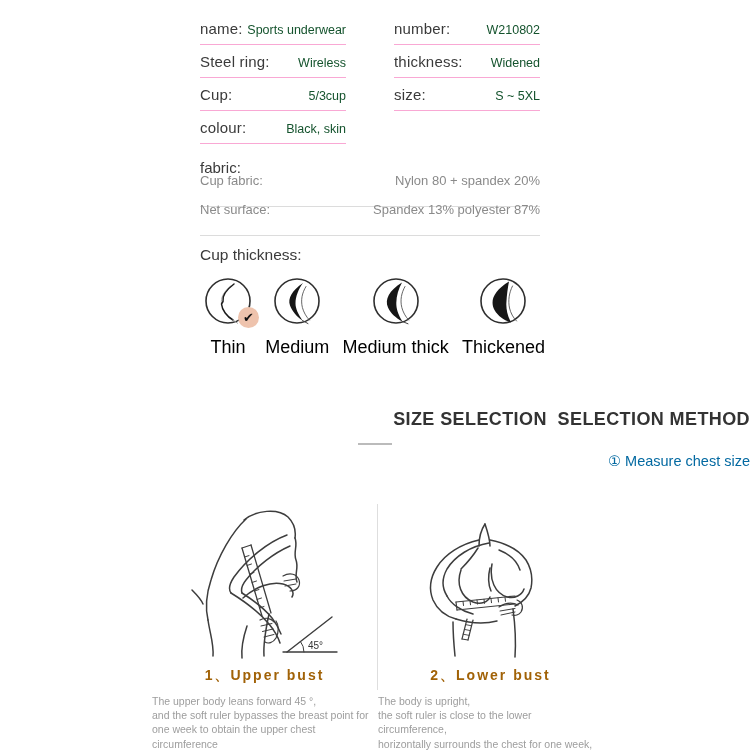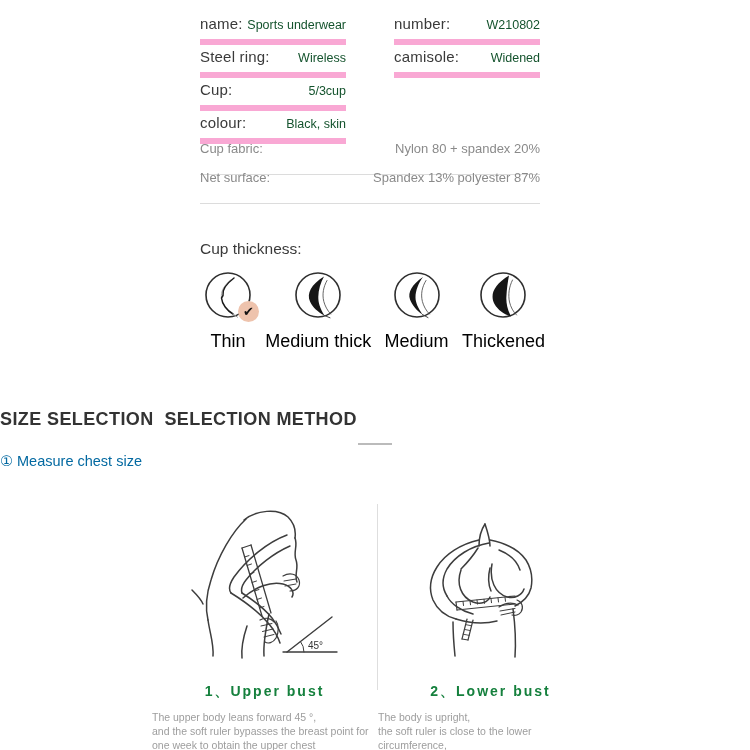--- a/index.html
+++ b/index.html
@@ -7,55 +7,55 @@
   .page {
     position:relative; width:750px; height:750px; background:#ffffff;
     font-family:"Liberation Sans","DejaVu Sans",sans-serif; overflow:hidden;
   }
   
   .specs { position:absolute; left:200px; top:12px; width:340px; }
   .spec-grid { display:flex; justify-content:space-between; }
   .spec-col { width:146px; }
   .spec-row {
     height:33px; display:flex; justify-content:space-between; align-items:flex-end;
-    padding-bottom:7px; border-bottom:6px solid #f9a8d4;
+    padding-bottom:7px; border-bottom:1px solid #f9a8d4;
   }
   .spec-label { font-size:15px; color:#3a3a3a; font-weight:500; letter-spacing:.2px; }
   .spec-value { font-size:12.5px; color:#14532d; }
   .fabric-label { margin-top:15px; font-size:15px; color:#3a3a3a; font-weight:500; }
   .fabric-rows { margin-top:2px; }
   .fabric-row {
     height:29px; display:flex; justify-content:space-between; align-items:flex-end;
     padding-bottom:18px; border-bottom:1px solid #dcdcdc;
   }
   .fabric-row .f-label { font-size:13px; color:#8a8a8a; }
   .fabric-row .f-value { font-size:13px; color:#8a8a8a; }
   
-  .thickness { position:absolute; left:200px; top:240px; width:345px; }
+  .thickness { position:absolute; left:200px; top:246px; width:345px; }
   .thickness-label { font-size:15.5px; color:#3a3a3a; font-weight:500; }
   .thickness-options { margin-top:13px; margin-left:4px; width:341px;
     display:flex; justify-content:space-between; }
   .opt { display:flex; flex-direction:column; align-items:center; }
   .opt-icon { position:relative; width:48px; height:48px; }
   .opt-label { margin-top:12px; font-size:18px; color:#000000; }
   .check-badge {
     position:absolute; right:-7px; bottom:-3px; width:21px; height:21px;
     border-radius:50%; display:flex; align-items:center; justify-content:center;
     font-size:13px; font-weight:bold; color:#111;
   }
   
-  .size-selection { position:absolute; left:0; top:409px; width:750px; text-align:left; }
+  .size-selection { position:absolute; left:0; top:409px; width:750px; text-align:right; }
   .ss-heading { font-size:18px; color:#333; font-weight:600; letter-spacing:.4px; white-space:pre; }
   .ss-divider { width:34px; height:2px; background:#bbb; margin:13px auto 8px auto; }
   .ss-step { font-size:14.5px; color:#0369a1; }
   
   .measure { position:absolute; left:152px; top:502px; width:452px; display:flex; }
   .m-col { width:225px; display:flex; flex-direction:column; align-items:center; }
   .m-divider { width:1px; height:186px; background:#dedede; margin-top:2px; }
-  .m-title { margin-top:21px; font-size:14px; color:#15803d; font-weight:600; letter-spacing:2px; }
+  .m-title { margin-top:5px; font-size:14px; color:#a16207; font-weight:600; letter-spacing:2px; }
   .m-desc { margin-top:9px; font-size:10.5px; color:#9d9d9d; line-height:1.35;
     text-align:left; white-space:pre-line; }
   svg { display:block; }
 </style>
 </head>
 <body>
 
 <div class="page">
 
   <section class="specs">
@@ -77,25 +77,30 @@
           <span class="spec-label">colour:</span>
           <span class="spec-value">Black, skin</span>
         </div>
       </div>
       <div class="spec-col">
         <div class="spec-row">
           <span class="spec-label">number:</span>
           <span class="spec-value">W210802</span>
         </div>
         <div class="spec-row">
-          <span class="spec-label">camisole:</span>
+          <span class="spec-label">thickness:</span>
           <span class="spec-value">Widened</span>
         </div>
-      </div>
-    </div>
+        <div class="spec-row">
+          <span class="spec-label">size:</span>
+          <span class="spec-value">S ~ 5XL</span>
+        </div>
+      </div>
+    </div>
+    <div class="fabric-label">fabric:</div>
     <div class="fabric-rows">
       <div class="fabric-row">
         <span class="f-label">Cup fabric:</span>
         <span class="f-value">Nylon 80 + spandex 20%</span>
       </div>
       <div class="fabric-row">
         <span class="f-label">Net surface:</span>
         <span class="f-value">Spandex 13% polyester 87%</span>
       </div>
     </div>
@@ -115,38 +120,38 @@
           </svg>
           <div class="check-badge" style="background:#eec3ad;">✔</div>
         </div>
         <div class="opt-label">Thin</div>
       </div>
 
       <div class="opt">
         <div class="opt-icon">
           <svg width="48" height="48" viewBox="0 0 48 48">
             <circle cx="24" cy="24" r="22" stroke="#2f2f2f" stroke-width="1.6" fill="none"></circle>
+            <path d="M 33 9.5 C 29 16, 27.6 23, 29.4 30.5 C 30.6 35, 33 39.5, 36.4 43" stroke="#555" stroke-width="0.9" fill="none" stroke-linecap="round"></path>
+            <path d="M 30 6 C 19 13.5, 14.5 21.5, 17 28.5 C 19 34, 23.5 39.5, 29.5 43.5 C 25 37, 22.5 31.5, 22.5 26.5 C 22.5 19.5, 25.5 12, 30 6 Z" fill="#161616"></path>
+            <path d="M 29.5 43.5 L 35 46.6" stroke="#444" stroke-width="1" fill="none" stroke-linecap="round"></path>
+          </svg>
+        </div>
+        <div class="opt-label">Medium</div>
+      </div>
+
+      <div class="opt">
+        <div class="opt-icon">
+          <svg width="48" height="48" viewBox="0 0 48 48">
+            <circle cx="24" cy="24" r="22" stroke="#2f2f2f" stroke-width="1.6" fill="none"></circle>
             <path d="M 33 9.5 C 29.4 16, 28 23, 29.8 30.5 C 31 35, 33.4 39.5, 36.6 43" stroke="#555" stroke-width="0.9" fill="none" stroke-linecap="round"></path>
             <path d="M 30 5.5 C 17 13.5, 12.5 22.5, 16 30.5 C 18.8 36.5, 23.8 41, 30.5 44.5 C 26 37.5, 24.2 31.5, 24.3 26 C 24.4 18.5, 26.6 11.5, 30 5.5 Z" fill="#161616"></path>
             <path d="M 30.5 44.5 L 36 46.8" stroke="#444" stroke-width="1" fill="none" stroke-linecap="round"></path>
           </svg>
         </div>
         <div class="opt-label">Medium thick</div>
-      </div>
-
-      <div class="opt">
-        <div class="opt-icon">
-          <svg width="48" height="48" viewBox="0 0 48 48">
-            <circle cx="24" cy="24" r="22" stroke="#2f2f2f" stroke-width="1.6" fill="none"></circle>
-            <path d="M 33 9.5 C 29 16, 27.6 23, 29.4 30.5 C 30.6 35, 33 39.5, 36.4 43" stroke="#555" stroke-width="0.9" fill="none" stroke-linecap="round"></path>
-            <path d="M 30 6 C 19 13.5, 14.5 21.5, 17 28.5 C 19 34, 23.5 39.5, 29.5 43.5 C 25 37, 22.5 31.5, 22.5 26.5 C 22.5 19.5, 25.5 12, 30 6 Z" fill="#161616"></path>
-            <path d="M 29.5 43.5 L 35 46.6" stroke="#444" stroke-width="1" fill="none" stroke-linecap="round"></path>
-          </svg>
-        </div>
-        <div class="opt-label">Medium</div>
       </div>
 
       <div class="opt">
         <div class="opt-icon">
           <svg width="48" height="48" viewBox="0 0 48 48">
             <circle cx="24" cy="24" r="22" stroke="#2f2f2f" stroke-width="1.6" fill="none"></circle>
             <path d="M 33.5 9 C 30 16, 29 23.5, 30.5 31 C 31.7 36, 34 40.5, 37.5 44" stroke="#555" stroke-width="0.9" fill="none" stroke-linecap="round"></path>
             <path d="M 30 4.5 C 15 13.5, 10.5 24, 15.5 33 C 19 39.2, 25.5 43.6, 32 45.5 C 28.4 38.5, 27 32, 27.4 25.5 C 27.8 18, 28.7 11, 30 4.5 Z" fill="#161616"></path>
           </svg>
         </div>

